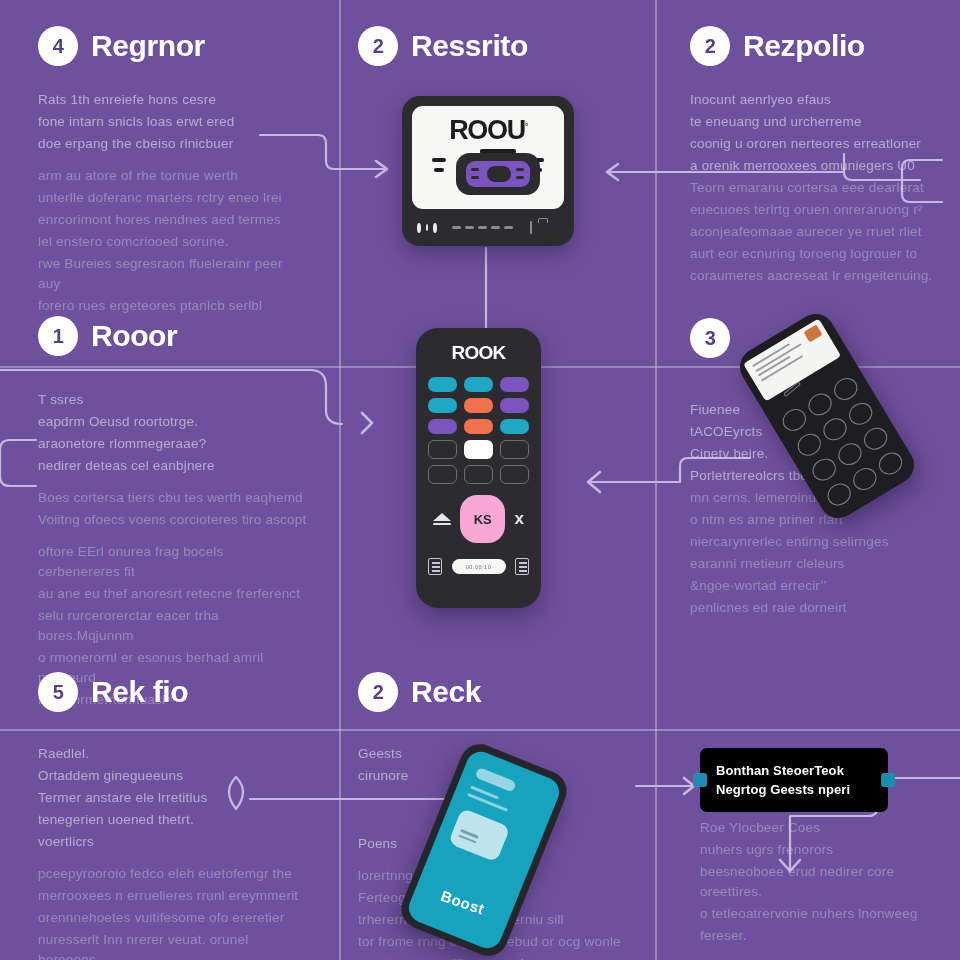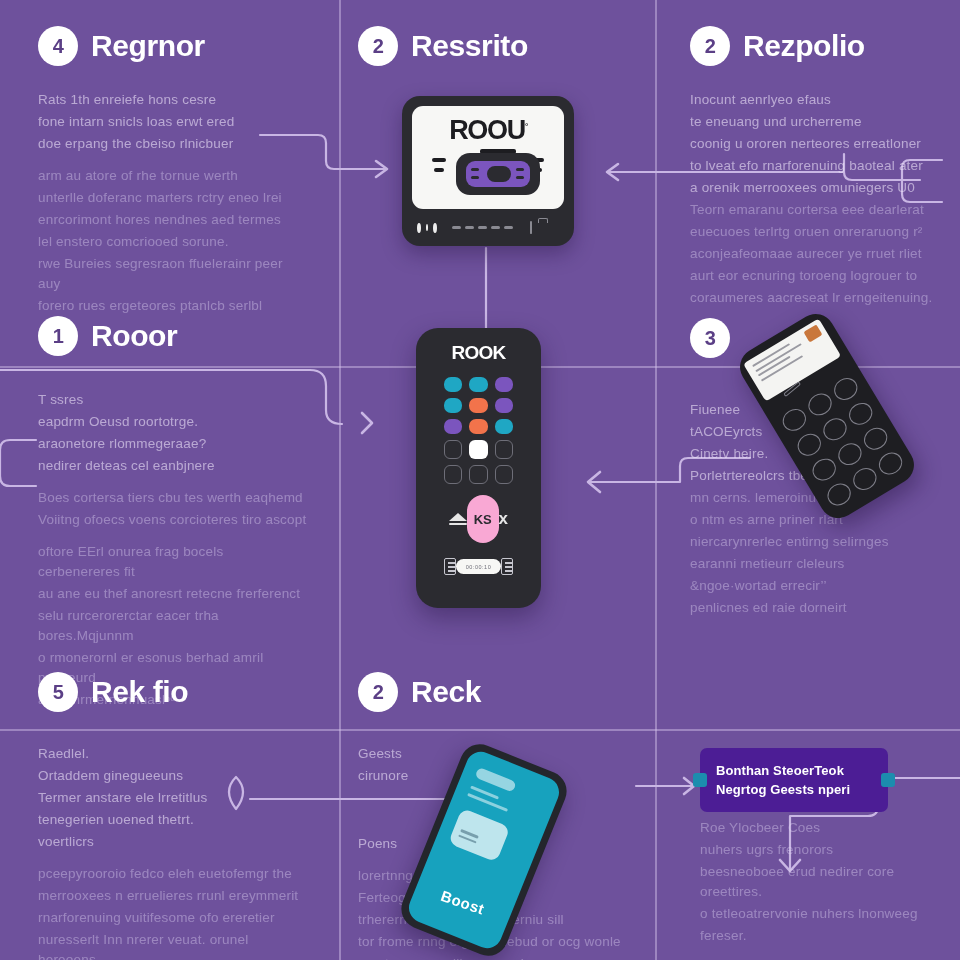--- a/index.html
+++ b/index.html
@@ -95,21 +95,21 @@
     border-bottom:none; border-radius:2px 2px 0 0;
   }
   .tv-port { margin-left:10px; width:7px; height:4px; background:#4A7F84; border-radius:1px; }
   .tv-led { margin-left:7px; width:7px; height:7px; border-radius:50%; background:#D8453E; }
 
   
   .remote {
     position:absolute; width:125px; height:280px;
     background:#2B2B30; border-radius:22px;
     box-shadow:0 10px 24px rgba(30,12,55,0.38);
-    padding:14px 28px;
+    padding:14px 12px;
   }
   .remote-logo {
     text-align:center; font-size:19px; font-weight:bold;
     color:#FFFFFF; letter-spacing:-0.8px; margin-bottom:13px;
   }
   .btn-grid { display:grid; grid-template-columns:repeat(3,1fr); gap:6px 7px; }
   .rbtn {
     height:15px; border-radius:7px;
     display:flex; align-items:center; justify-content:center;
     font-size:5px; color:rgba(255,255,255,0.85); overflow:hidden;
@@ -210,21 +210,21 @@
   }
   .tp-card i { display:block; width:50%; height:2.5px; background:rgba(50,90,110,0.5); border-radius:2px; margin-bottom:3px; }
   .tp-brand {
     position:absolute; left:0; right:0; bottom:26px; text-align:center;
     font-size:15px; font-weight:bold; color:#FFFFFF;
     letter-spacing:0.5px; transform:rotate(-3deg);
   }
 
   
   .callout {
-    position:absolute; background:#4c1d95; border-radius:7px;
+    position:absolute; background:#000000; border-radius:7px;
     padding:13px 16px;
   }
   .callout p {
     font-size:13px; line-height:19px; font-weight:bold;
     color:#FFFFFF; letter-spacing:0.1px; white-space:nowrap;
   }
   .callout:before, .callout:after {
     content:""; position:absolute; top:50%; margin-top:-7px;
     width:14px; height:14px; background:#1C8DAE; border-radius:3px;
   }
@@ -354,21 +354,20 @@
 
 <div class="section" style="left:690px; top:26px; width:250px;">
   <div class="head-row">
     <div class="badge">2</div>
     <div class="sec-title">Rezpolio</div>
   </div>
   <div class="body-text">
     <p>Inocunt aenrlyeo efaus</p>
     <p>te eneuang und urcherreme</p>
     <p>coonig u ororen nerteores erreatloner</p>
-    <p>to lveat efo rnarforenuing baoteal ater</p>
     <p>a orenik merrooxees omuniegers U0</p>
     <p class="dim">Teorn emaranu cortersa eee dearlerat</p>
     <p class="dim">euecuoes terlrtg oruen onreraruong r²</p>
     <p class="dim">aconjeafeomaae aurecer ye rruet rliet</p>
     <p class="dim">aurt eor ecnuring toroeng logrouer to</p>
     <p class="dim">coraumeres aacreseat lr erngeitenuing.</p>
   </div>
 </div>
 
 <div class="section" style="left:38px; top:316px; width:270px;">
@@ -478,21 +477,21 @@
   </div>
   <div class="body-text" style="margin-top:32px;">
     <p>Raedlel.</p>
     <p>Ortaddem ginegueeuns</p>
     <p>Termer anstare ele lrretitlus</p>
     <p>tenegerien uoened thetrt.</p>
     <p>voertlicrs</p>
     <div class="gap"></div>
     <p class="dim">pceepyrooroio fedco eleh euetofemgr  the</p>
     <p class="dim">merrooxees n erruelieres rrunl ereymmerit</p>
-    <p class="dim">rnarforenuing vuitifesome ofo ereretier</p>
+    <p class="dim">orennnehoetes vuitifesome ofo ereretier</p>
     <p class="dim">nuresserlt Inn nrerer veuat. orunel hereoens.</p>
   </div>
 </div>
 
 <div class="section" style="left:358px; top:672px; width:280px;">
   <div class="head-row">
     <div class="badge">2</div>
     <div class="sec-title">Reck</div>
   </div>
   <div class="body-text" style="margin-top:32px;">

